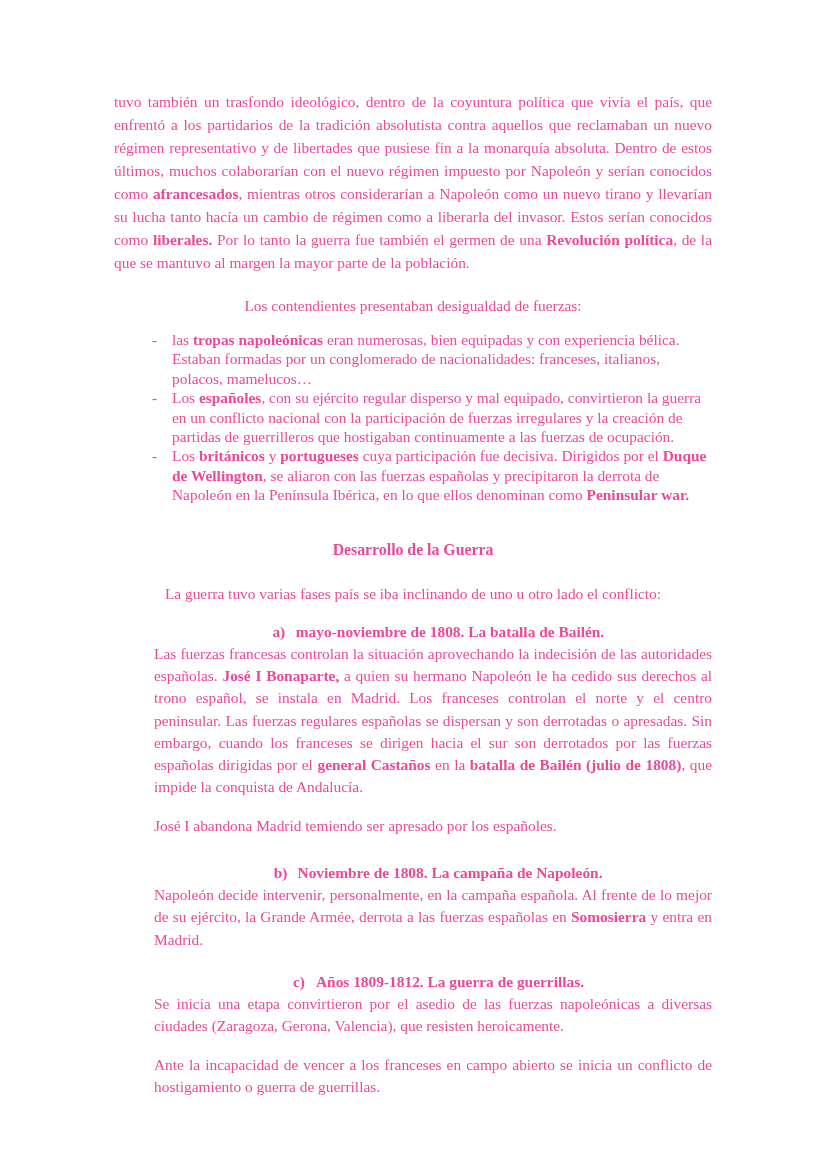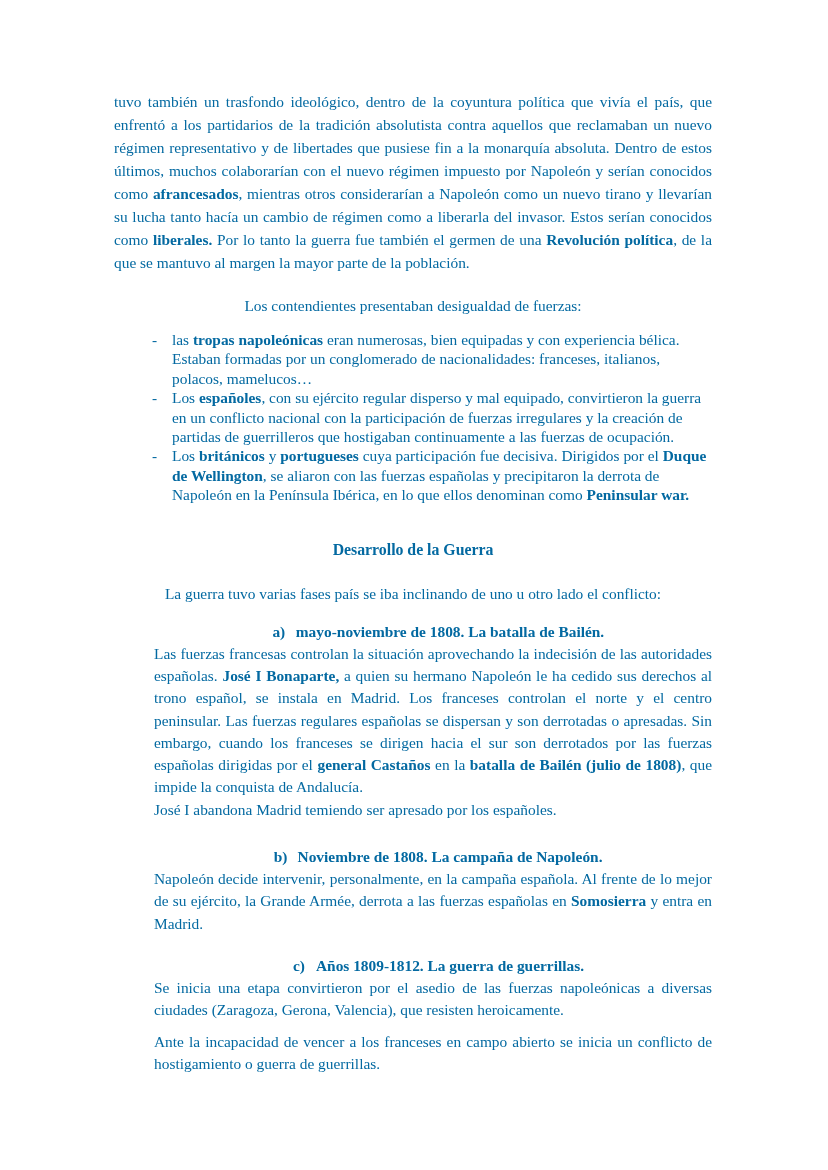--- a/index.html
+++ b/index.html
@@ -2,21 +2,21 @@
 <html><head>
 <meta charset="utf-8">
 <style>
   * { margin:0; padding:0; box-sizing:border-box; }
   html,body { background:#ffffff; }
   .page {
     position:relative;
     width:828px; height:1170px;
     margin:0 auto;
     background:#ffffff;
-    color:#0369a1;
+    color:#ec4899;
     font-family:"Liberation Serif","DejaVu Serif",serif;
     font-size:15.4px;
     overflow:hidden;
   }
   .content {
     position:absolute;
     left:114px; top:0;
     width:598px;
     padding-top:90px;
   }
@@ -58,22 +58,22 @@
     text-align:center;
   }
   .phase-letter {
     display:inline-block;
     width:34px;
   }
   .phase-par {
     line-height:22.3px;
     text-align:justify;
   }
-  .phase-par + .phase-par { }
-  .phase-c .phase-par + .phase-par { margin-top:9px; }
+  .phase-par + .phase-par { margin-top:16px; }
+  .phase-c .phase-par + .phase-par { margin-top:16px; }
   b { font-weight:bold; }
 </style>
 </head>
 <body>
 
 <div class="page">
   <div class="content">
 
     <p class="para"><span>tuvo también un trasfondo ideológico, dentro de la coyuntura política que vivía el país, que enfrentó a los partidarios de la tradición absolutista contra aquellos que reclamaban un nuevo régimen representativo y de libertades que pusiese fin a la monarquía absoluta. Dentro de estos últimos, muchos colaborarían con el nuevo régimen impuesto por Napoleón y serían conocidos como </span><b>afrancesados</b><span>, mientras otros considerarían a Napoleón como un nuevo tirano y llevarían su lucha tanto hacía un cambio de régimen como a liberarla del invasor. Estos serían conocidos como </span><b>liberales.</b><span> Por lo tanto la guerra fue también el germen de una </span><b>Revolución política</b><span>, de la que se mantuvo al margen la mayor parte de la población.</span></p>
 

